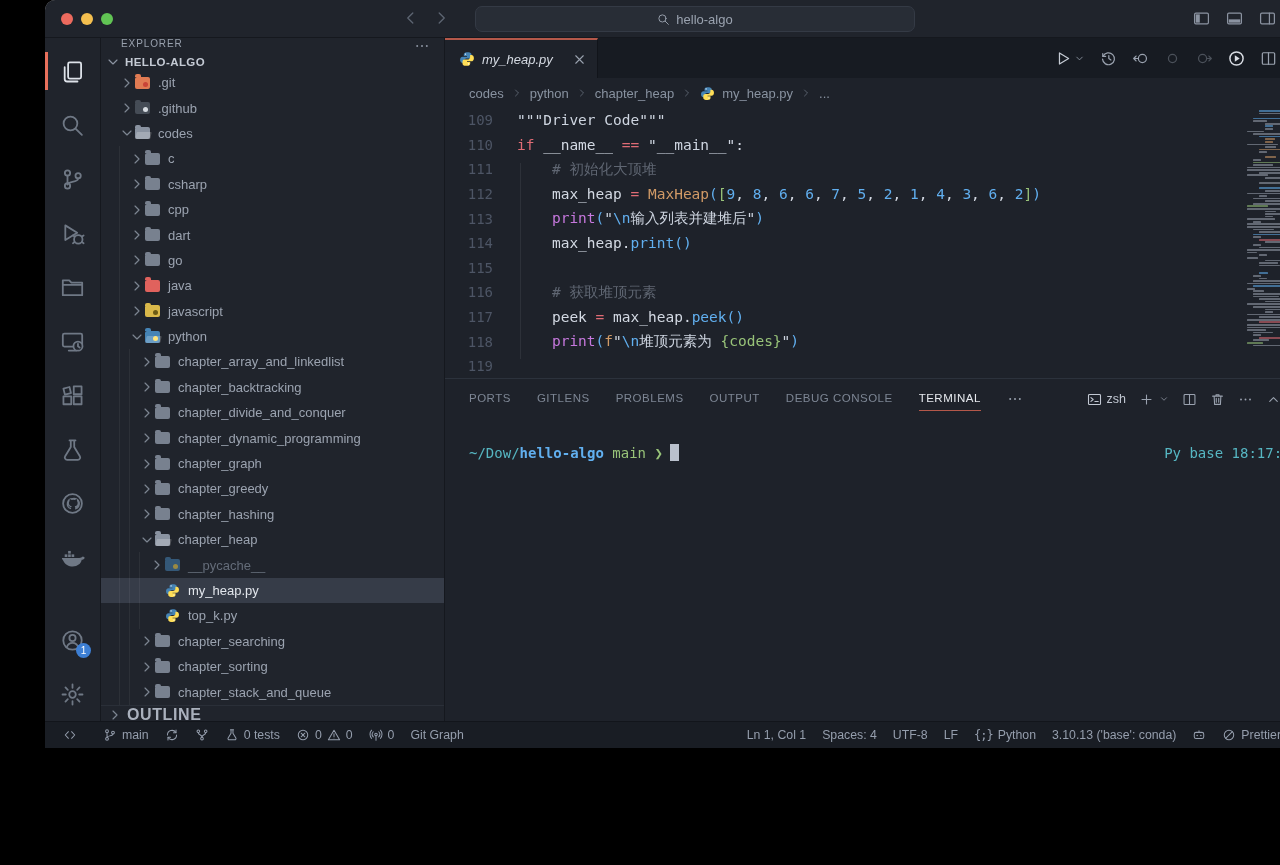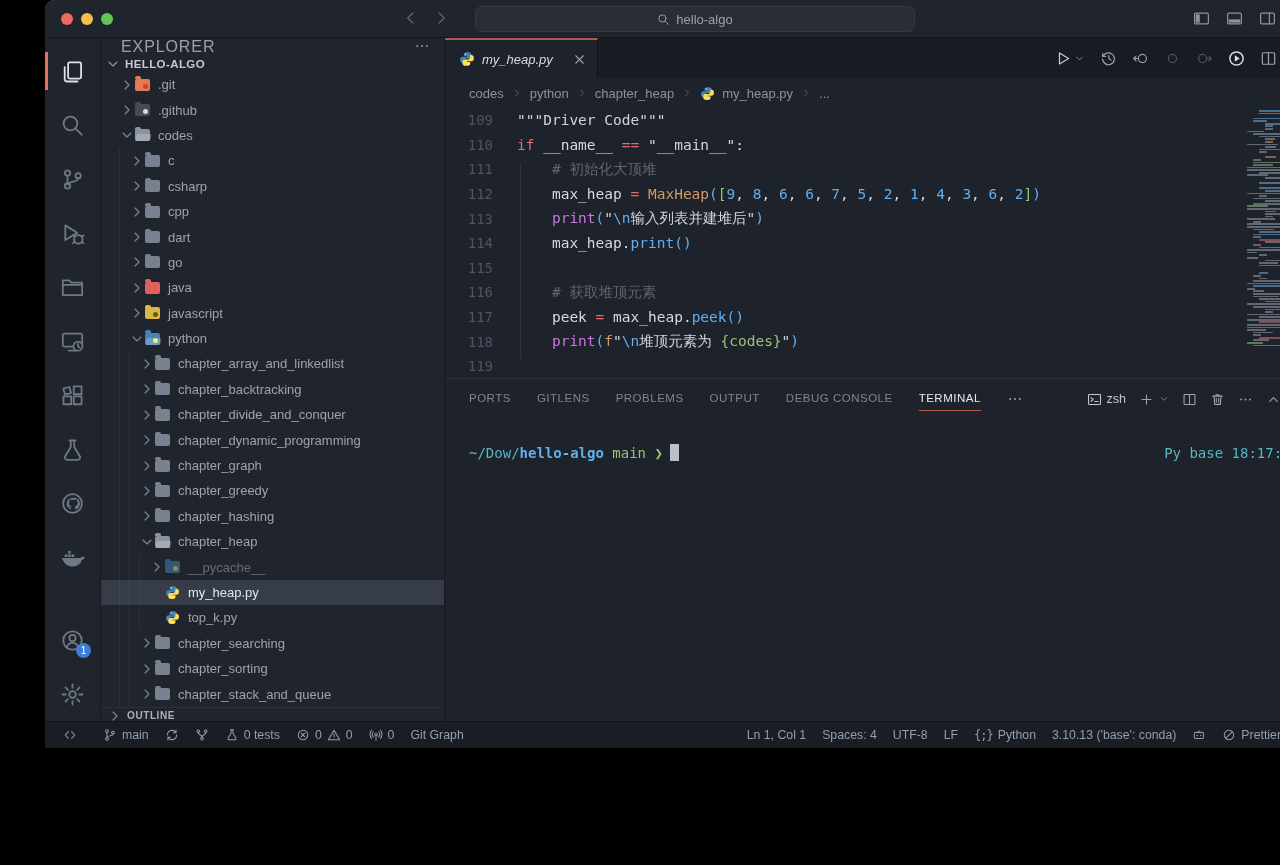--- a/index.html
+++ b/index.html
@@ -25,38 +25,38 @@
   .activitybar { width:56px; background:#20242c; border-right:1px solid #15181e; display:flex; flex-direction:column; align-items:stretch; padding-top:6px; }
   .ab-item { height:54px; display:flex; align-items:center; justify-content:center; color:#6f7885; position:relative; cursor:pointer; }
   .ab-item .icn { width:25px; height:25px; }
   .ab-item.active { color:#dde2e9; }
   .ab-item.active::before { content:""; position:absolute; left:0; top:8px; bottom:8px; width:2.5px; background:#e8705c; }
   .ab-spacer { flex:1; }
   .badge { position:absolute; right:9px; bottom:9px; min-width:15px; height:15px; border-radius:50%; background:#3d7fd4; color:#fff; font-size:10px; display:flex; align-items:center; justify-content:center; }
 
   
   .sidebar { width:344px; background:#20242c; border-right:1px solid #15181e; display:flex; flex-direction:column; font-size:13px; color:#9ba3b0; }
-  .sb-header { height:35px; display:flex; align-items:flex-start; padding:0 14px 0 20px; color:#99a1ae; font-size:16px; letter-spacing:.9px;gap:20px; }
+  .sb-header { height:35px; display:flex; align-items:flex-start; padding:0 14px 0 20px; color:#99a1ae; font-size:10px; letter-spacing:.9px;gap:20px; }
   .sb-header .more { margin-left:auto; color:#8b93a1; width:16px; height:16px; }
   .root-row { height:24px; display:flex; align-items:center; gap:4px; padding-left:4px; font-weight:bold; font-size:11.5px; letter-spacing:.4px; color:#c4cad4; cursor:pointer; }
   .root-row .icn { width:16px; height:16px; color:#8b93a1; }
   .tree { flex:0 0 auto; }
   .trow { height:25.4px; display:flex; align-items:center; cursor:pointer; padding-left:18px; }
   .trow.selected { background:#363c48; color:#e2e6ec; }
   .trow .guide { width:10px; align-self:stretch; border-left:1px solid rgba(255,255,255,.055); }
   .trow .chev { width:16px; height:16px; color:#7d8592; flex:0 0 16px; }
   .trow .fico { width:20px; flex:0 0 20px; display:flex; align-items:center; }
   .trow .lbl { margin-left:3px; white-space:nowrap; }
   .trow.dim .lbl { color:#646c79; }
   .trow.dim .fico { opacity:.55; }
   .folder { width:15px; height:12px; border-radius:2px; position:relative; background:#78818f; }
   .folder::before { content:""; position:absolute; top:-2.5px; left:0; width:6px; height:3px; border-radius:2px 2px 0 0; background:inherit; }
   .folder.open::after { content:""; position:absolute; left:1px; right:-1px; bottom:0; height:7px; background:rgba(255,255,255,.22); border-radius:1px; transform:skewX(-12deg); }
   .folder .dot { position:absolute; right:2px; bottom:2px; width:5px; height:5px; border-radius:50%; }
-  .sb-section { height:26px; border-top:1px solid #2a2f38; display:flex; align-items:center; gap:4px; padding-left:6px; font-weight:bold; font-size:10px; letter-spacing:.6px; color:#aab1bd; cursor:pointer; }
+  .sb-section { height:26px; border-top:1px solid #2a2f38; display:flex; align-items:center; gap:4px; padding-left:6px; font-weight:bold; font-size:16px; letter-spacing:.6px; color:#aab1bd; cursor:pointer; }
   .sb-section .icn { width:16px; height:16px; color:#7d8592; }
   .sb-rest { flex:1; }
 
   
   .editorcol { flex:1; min-width:0; display:flex; flex-direction:column; background:#1e222a; }
   .tabbar { height:40px; background:#171b22; display:flex; align-items:stretch; flex:0 0 40px; }
   .tab { width:153px; background:#1e222a; border-top:2px solid #b4584a; border-right:1px solid #11141a; display:flex; align-items:center; gap:7px; padding:0 10px 0 14px; cursor:pointer; }
   .tab .pyico { width:16px; height:16px; }
   .tab .tlabel { font-style:italic; font-size:13px; color:#d5dae2; }
   .tab .close { margin-left:auto; width:15px; height:15px; color:#9aa2af; }

